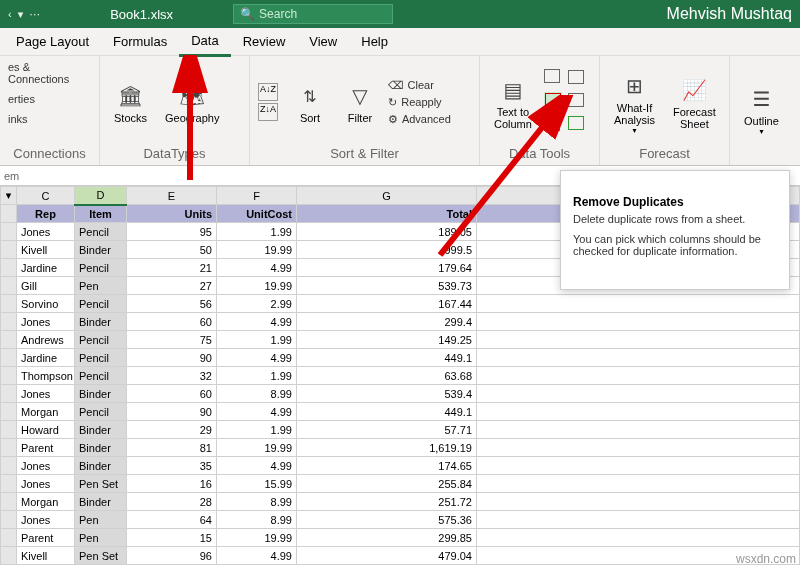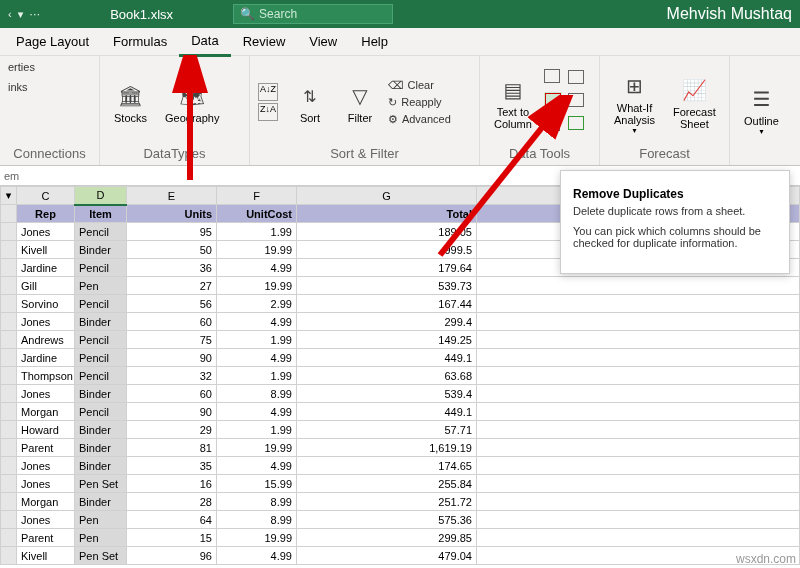--- a/index.html
+++ b/index.html
@@ -24,21 +24,21 @@
 .sheet { background: #fff; position: relative; }
 table { border-collapse: collapse; width: 100%; table-layout: fixed; }
 th, td { border: 1px solid #d0d0d0; height: 18px; font-size: 11px; padding: 0 4px; }
 th { background: #e6e6e6; font-weight: normal; text-align: center; }
 .colhead { background: #e6e6e6; }
 .colhead.sel { background: #c6e0b4; border-bottom: 2px solid #217346; }
 .header-row td { background: #b4b4d9; color: #000; text-align: center; font-weight: bold; }
 .item-col { background: #d9d9d9; }
 .num { text-align: right; }
 .arrow { position: absolute; z-index: 100; pointer-events: none; }
-.tooltip { position: absolute; left: 560px; top: 170px; width: 230px; background: #fff; border: 1px solid #ccc; box-shadow: 0 2px 8px rgba(0,0,0,0.2); padding: 16px 12px; z-index: 90; }
+.tooltip { position: absolute; left: 560px; top: 170px; width: 230px; background: #fff; border: 1px solid #ccc; box-shadow: 0 2px 8px rgba(0,0,0,0.2); padding: 24px 12px; z-index: 90; }
 .tooltip .title { font-weight: bold; font-size: 12px; margin-bottom: 4px; }
 .tooltip .desc { font-size: 11px; color: #333; margin-bottom: 8px; }
 .watermark { position: absolute; right: 4px; bottom: 2px; font-size: 12px; color: #999; }
 .icon-box { width: 16px; height: 14px; border: 1px solid #666; display: inline-block; margin-bottom: 2px; }
 .vstack { display: flex; flex-direction: column; gap: 2px; }
 .drop-arrow { font-size: 8px; }
 </style>
 </head>
 <body>
 
@@ -61,20 +61,21 @@
   <div class="tab">Formulas</div>
   <div class="tab active">Data</div>
   <div class="tab">Review</div>
   <div class="tab">View</div>
   <div class="tab">Help</div>
 </div>
 
 <div class="ribbon">
   <div class="ribbon-group" style="width:100px;">
     <div class="content vstack" style="align-items:flex-start;">
+      <div class="small-line">es &amp; Connections</div>
       <div class="small-line">erties</div>
       <div class="small-line">inks</div>
     </div>
     <div class="label">Connections</div>
   </div>
   <div class="ribbon-group" style="width:150px;">
     <div class="content">
       <div class="ribbon-btn">
         <div class="icon">🏛</div>
         <div>Stocks</div>
@@ -216,21 +217,21 @@
     <td class="item-col">Binder</td>
     <td class="num">50</td>
     <td class="num">19.99</td>
     <td class="num">999.5</td>
     <td></td>
         </tr>
         <tr>
           <th></th>
     <td>Jardine</td>
     <td class="item-col">Pencil</td>
-    <td class="num">36</td>
+    <td class="num">21</td>
     <td class="num">4.99</td>
     <td class="num">179.64</td>
     <td></td>
         </tr>
         <tr>
           <th></th>
     <td>Gill</td>
     <td class="item-col">Pen</td>
     <td class="num">27</td>
     <td class="num">19.99</td>

